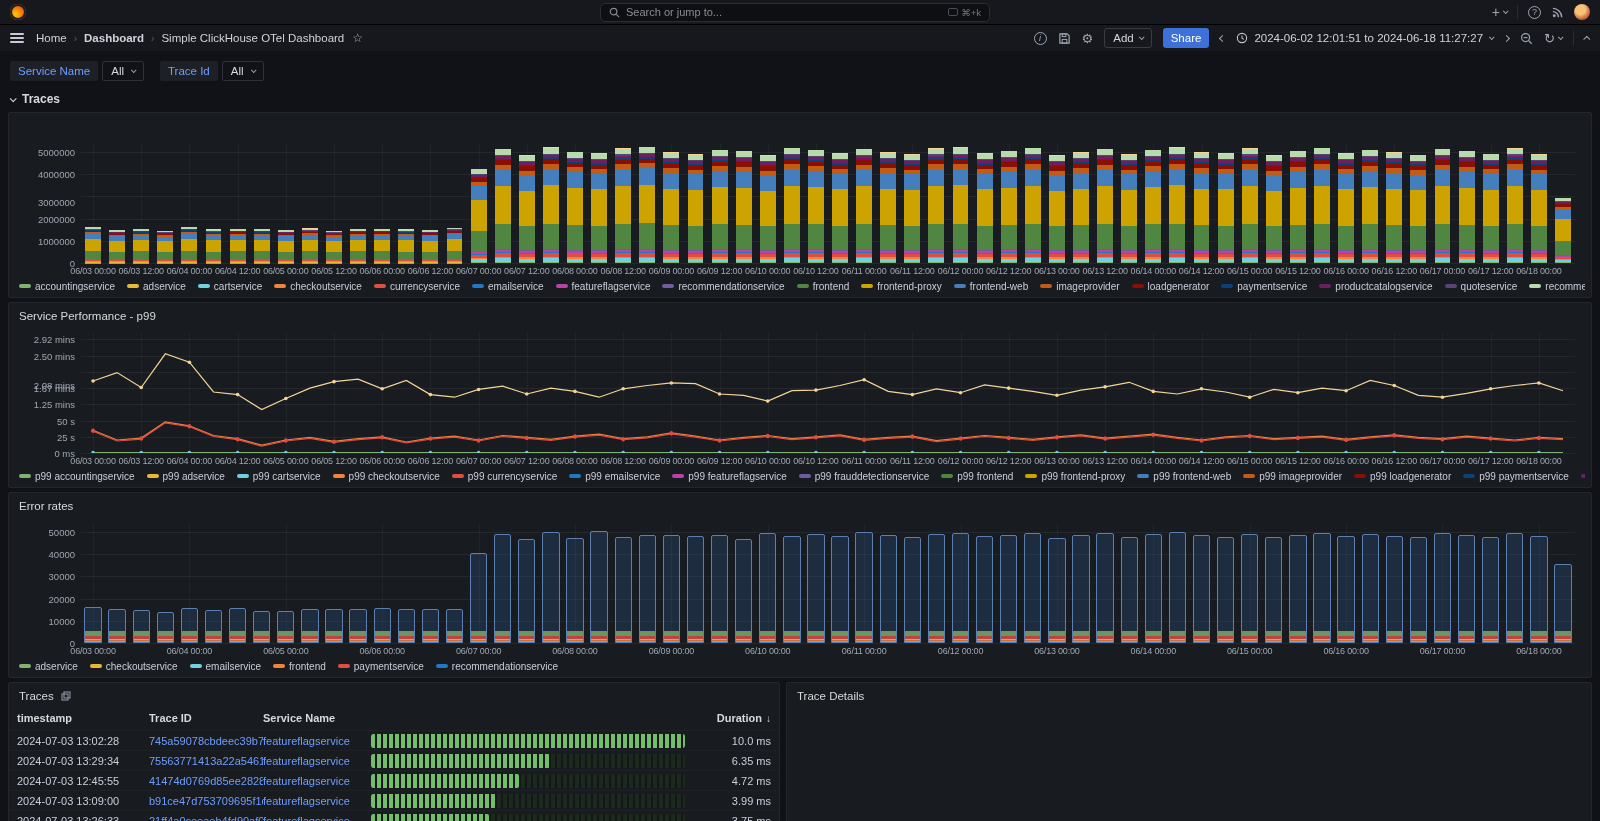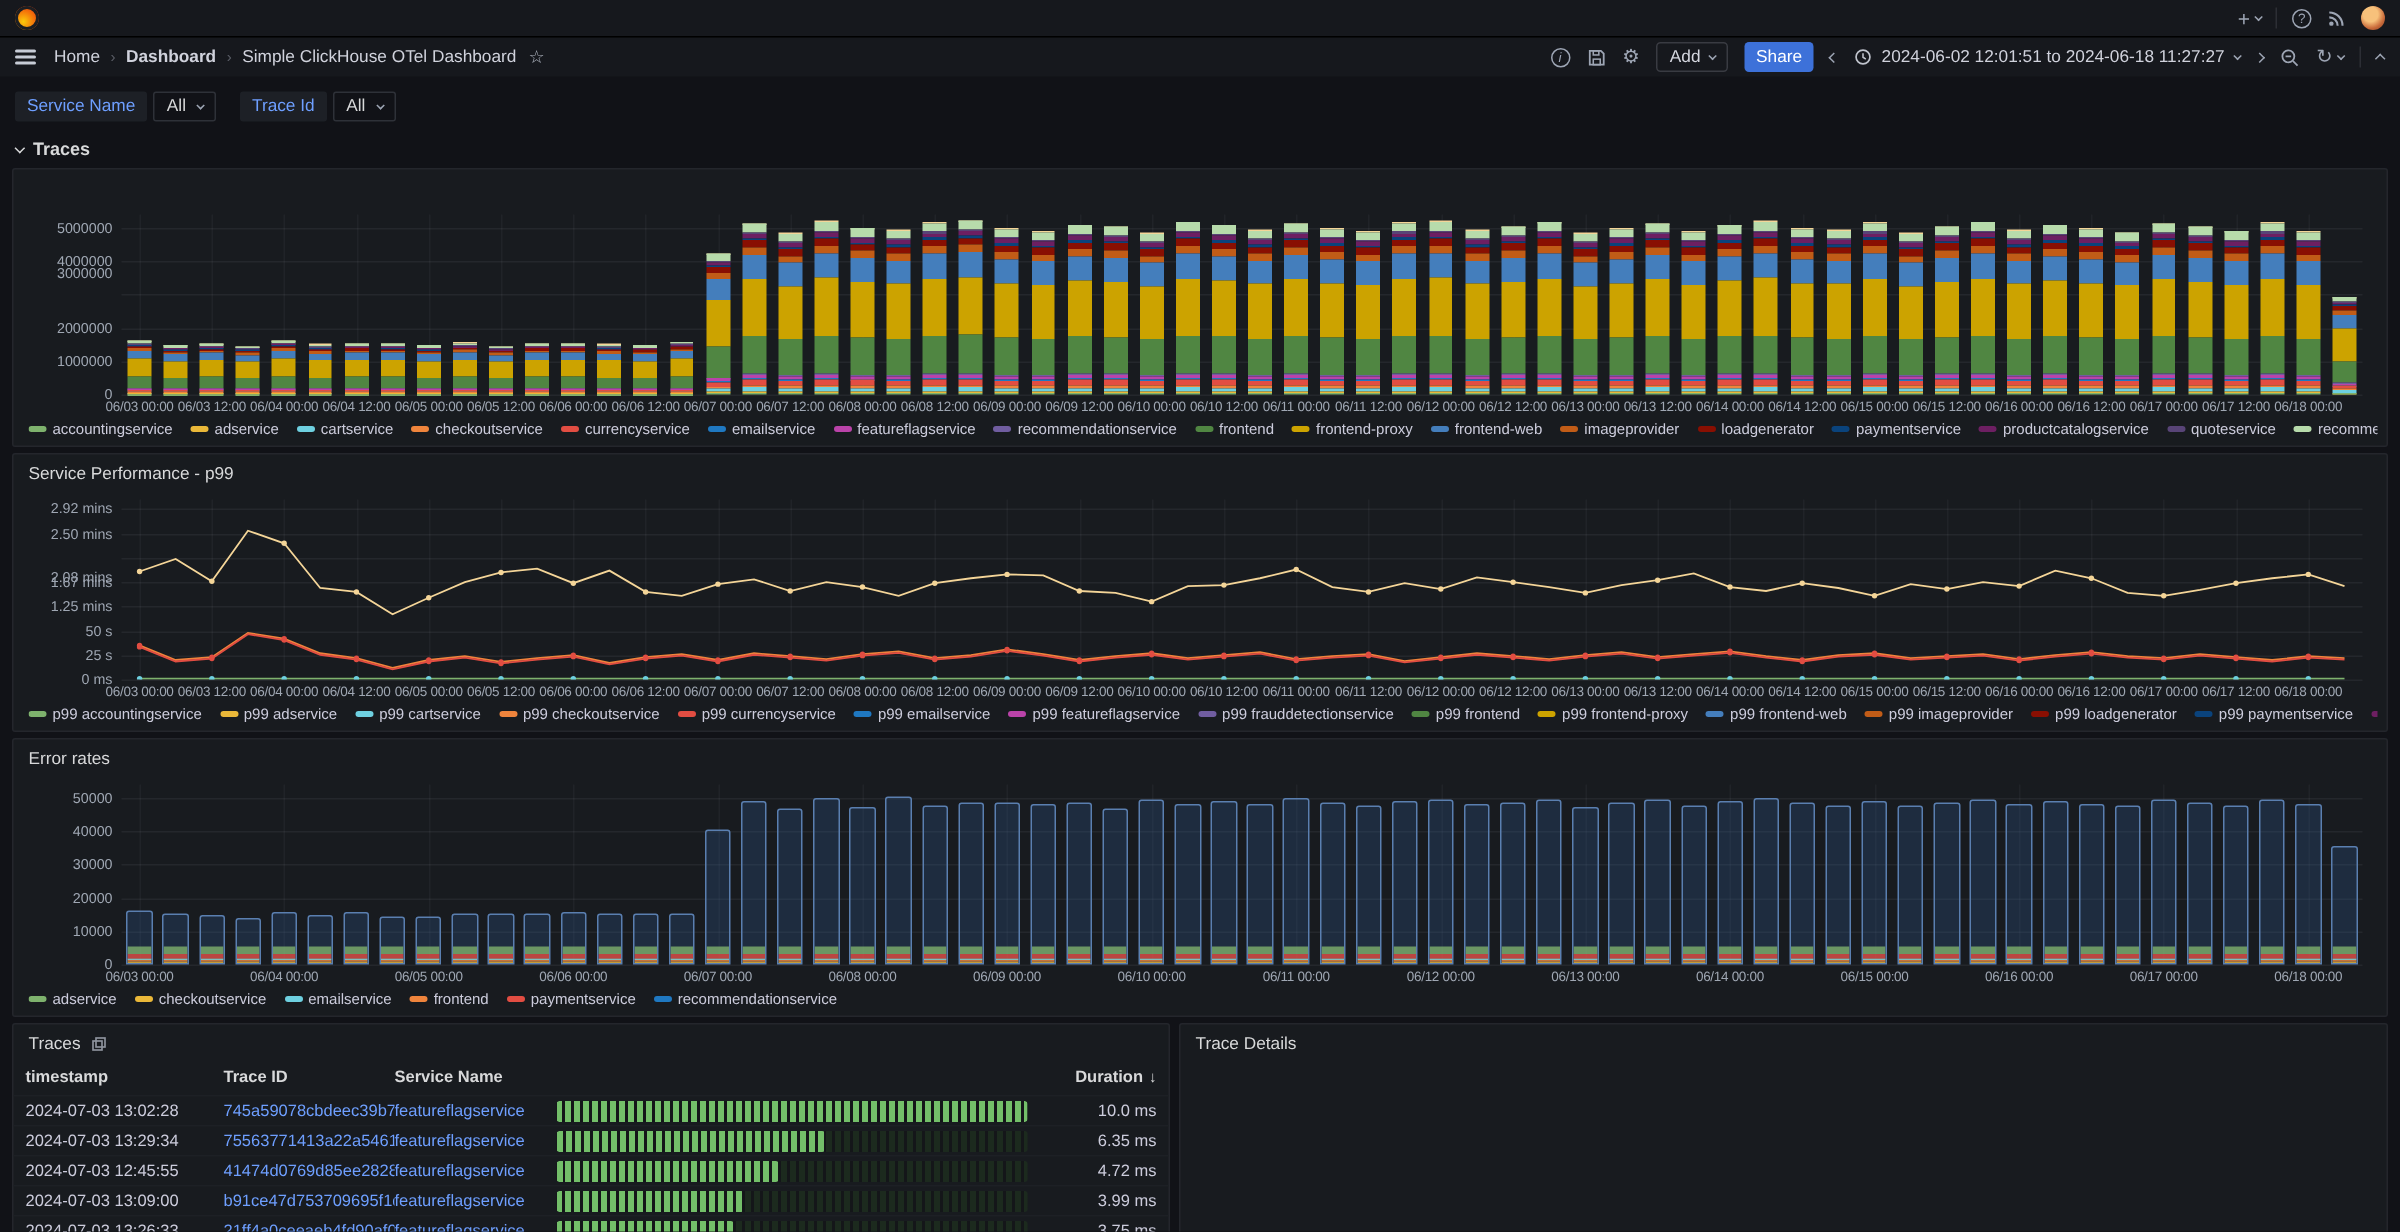--- a/index.html
+++ b/index.html
@@ -103,20 +103,32 @@
   .gauge-fill { position:absolute; left:0; top:0; bottom:0;
     background:repeating-linear-gradient(90deg,#73bf69 0 4px,#141619 4px 6px); border-radius:2px; }
 
   svg { display:block; }
 </style>
 </head>
 <body>
 
 <div class="topnav">
   <span class="logo"></span>
+  <div class="searchbox">
+    <svg width="11" height="11" viewBox="0 0 12 12">
+      <circle cx="5" cy="5" r="3.6" fill="none" stroke="#878b93" stroke-width="1.3"></circle>
+      <line x1="8" y1="8" x2="11" y2="11" stroke="#878b93" stroke-width="1.3"></line>
+    </svg>
+    <span>Search or jump to...</span>
+    <span class="grow"></span>
+    <span class="kbd">
+        <span class="keybox"></span>
+        <span>⌘+k</span>
+      </span>
+  </div>
   <div class="topnav-right">
     <span class="icon-btn">
       <span style="font-size:14px;">+</span>
         <span class="chev sm"></span>
     </span>
     <span class="vdiv"></span>
     <span class="circle-ic">?</span>
     <svg width="13" height="13" viewBox="0 0 14 14">
       <circle cx="3.5" cy="10.5" r="1.6" fill="#9da5b4"></circle>
       <path d="M2 6 a6 6 0 0 1 6 6" fill="none" stroke="#9da5b4" stroke-width="1.5"></path>
@@ -207,21 +219,21 @@
 
   <div class="panel chart-panel">
     <div class="chart-body" id="chart1">
         <div class="gridline-h" style="left: 64px; top: 124px; width: 1494px;"></div>
         <div class="ylab" style="left: 0px; top: 119px;">0</div>
         <div class="gridline-h" style="left: 64px; top: 101.778px; width: 1494px;"></div>
         <div class="ylab" style="left: 0px; top: 96.7778px;">1000000</div>
         <div class="gridline-h" style="left: 64px; top: 79.5556px; width: 1494px;"></div>
         <div class="ylab" style="left: 0px; top: 74.5556px;">2000000</div>
         <div class="gridline-h" style="left: 64px; top: 57.3333px; width: 1494px;"></div>
-        <div class="ylab" style="left: 0px; top: 38px;">3000000</div>
+        <div class="ylab" style="left: 0px; top: 58px;">3000000</div>
         <div class="gridline-h" style="left: 64px; top: 35.1111px; width: 1494px;"></div>
         <div class="ylab" style="left: 0px; top: 30.1111px;">4000000</div>
         <div class="gridline-h" style="left: 64px; top: 12.8889px; width: 1494px;"></div>
         <div class="ylab" style="left: 0px; top: 7.88889px;">5000000</div>
         <div class="gridline-v" style="left: 76.0484px; top: 4px; height: 120px;"></div>
         <div class="xlab" style="left: 76.0484px; top: 127px;">06/03 00:00</div>
         <div class="gridline-v" style="left: 124.242px; top: 4px; height: 120px;"></div>
         <div class="xlab" style="left: 124.242px; top: 127px;">06/03 12:00</div>
         <div class="gridline-v" style="left: 172.435px; top: 4px; height: 120px;"></div>
         <div class="xlab" style="left: 172.435px; top: 127px;">06/04 00:00</div>

